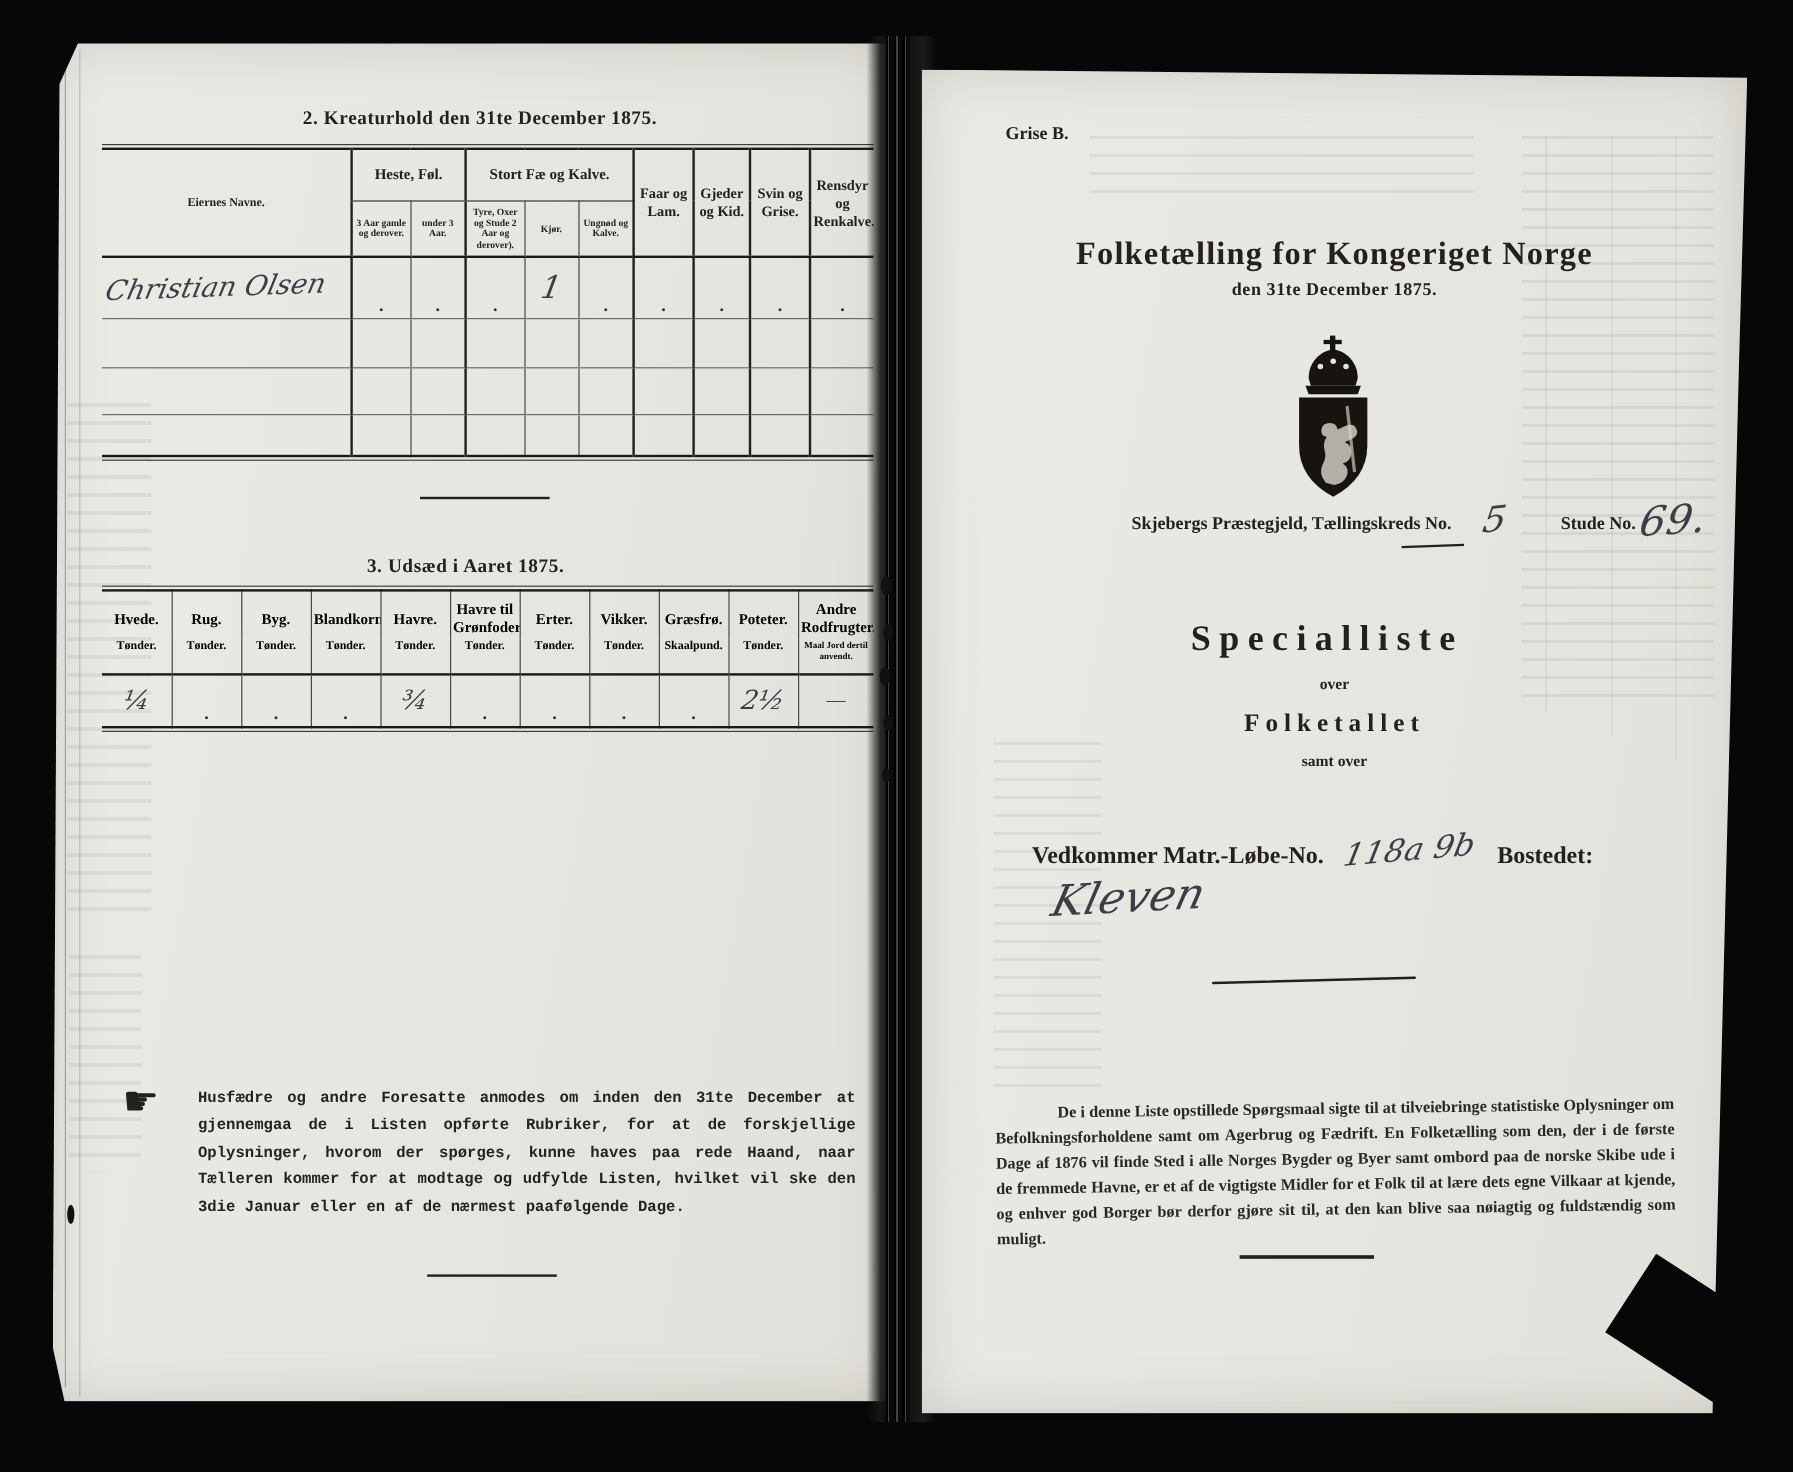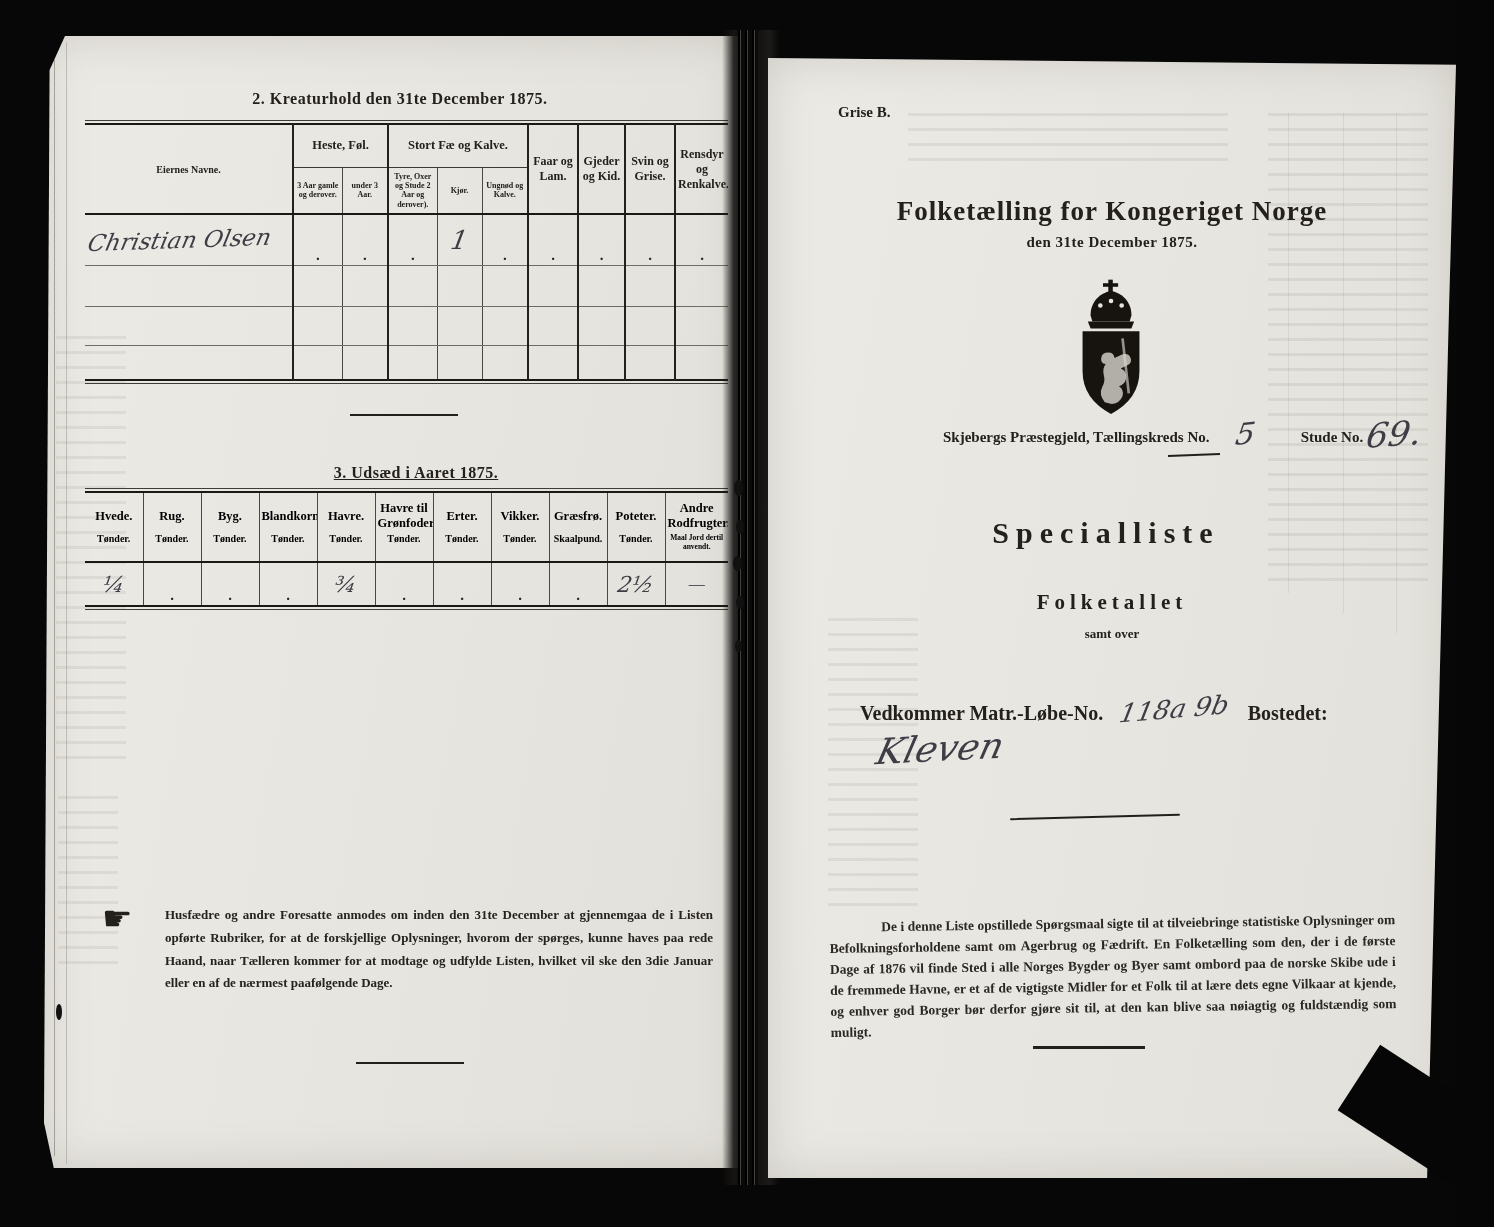--- a/index.html
+++ b/index.html
@@ -46,21 +46,21 @@
   .sp2{font-size:13px;font-weight:bold;text-align:center;width:100%;}
   .sp3{font-size:21px;font-weight:bold;letter-spacing:5px;text-align:center;width:100%;}
   .sp5{font-size:20px;font-weight:bold;letter-spacing:3px;text-align:center;width:100%;}
   .matr{font-size:20px;font-weight:bold;white-space:nowrap;}
   .bodytext{
     font-size:13.5px;font-weight:bold;color:#2b2824;text-align:justify;
     line-height:1.55;transform:rotate(-0.8deg);
   }
   .bodytext::first-line{}
   .footnote{
-    font-size:13px;font-weight:bold;color:#26231e;text-align:justify;line-height:1.75;
+    font-size:13px;font-weight:bold;color:#26231e;text-align:justify;line-height:1.75;font-family:Liberation Mono, monospace;
   }
   .rule{background:#22201c;height:2px;}
   .ghost-lines{
     background:repeating-linear-gradient(180deg, rgba(105,100,92,0.10) 0 3px, rgba(0,0,0,0) 3px 15px);
     filter:blur(0.4px);
   }
   .ghost-v{background:rgba(105,100,92,0.12);width:1px;}
   .speck{background:#111;border-radius:50%;}
 </style>
 </head>
@@ -159,21 +159,21 @@
             <td class="bL-heavy"></td>
         <td class="bL-heavy"></td>
             <td class="bL-heavy"></td>
       </tr>
     </tbody>
       </table>
   </div>
 
   <div class="abs rule" style="left:306px;top:378px;width:108px;height:2px;"></div>
 
-  <div class="abs print" style="left:112px;top:428px;width:520px;text-align:center;font-size:16px;font-weight:bold;letter-spacing:0.5px;text-decoration:underline;">3. Udsæd i Aaret 1875.</div>
+  <div class="abs print" style="left:84px;top:428px;width:520px;text-align:center;font-size:16px;font-weight:bold;letter-spacing:0.5px;">3. Udsæd i Aaret 1875.</div>
 
   <div class="tbl-wrap seed" style="left:41px;top:452px;width:643px;height:116px;">
     <table>
       <colgroup>
         <col style="width:58px">
           <col style="width:58px">
           <col style="width:58px">
           <col style="width:58px">
         <col style="width:58px">
           <col style="width:58px">
@@ -274,20 +274,21 @@
 
   <div class="abs" style="left:175px;top:352px;width:480px;height:50px;">
     <span class="print district">Skjebergs Præstegjeld, Tællingskreds No.</span>
     <span class="hand" style="font-size:30px;margin-left:22px;position:relative;top:2px;transform:skewX(-14deg) rotate(-6deg);">5</span>
     <span class="print district" style="margin-left:42px;">Stude No.</span>
     <span class="hand" style="font-size:34px;position:relative;top:4px;transform:skewX(-12deg) rotate(-4deg);">69.</span>
   </div>
   <div class="abs rule" style="left:400px;top:396px;width:52px;height:1.5px;transform:rotate(-2deg);"></div>
 
   <div class="abs print sp1" style="left:-6px;top:458px;">Specialliste</div>
+  <div class="abs print sp2" style="left:0px;top:504px;">over</div>
   <div class="abs print sp3" style="left:0px;top:532px;">Folketallet</div>
   <div class="abs print sp2" style="left:0px;top:568px;">samt over</div>
 
   <div class="abs" style="left:92px;top:638px;width:560px;height:56px;">
     <span class="print matr">Vedkommer Matr.-Løbe-No.</span>
     <span class="hand" style="font-size:26px;margin-left:14px;position:relative;top:-2px;transform:skewX(-16deg) rotate(-5deg);">118a 9b</span>
     <span class="print matr" style="margin-left:16px;">Bostedet:</span>
     <span class="hand" style="font-size:36px;margin-left:18px;position:relative;top:2px;transform:skewX(-16deg) rotate(-3deg);">Kleven</span>
   </div>
 

